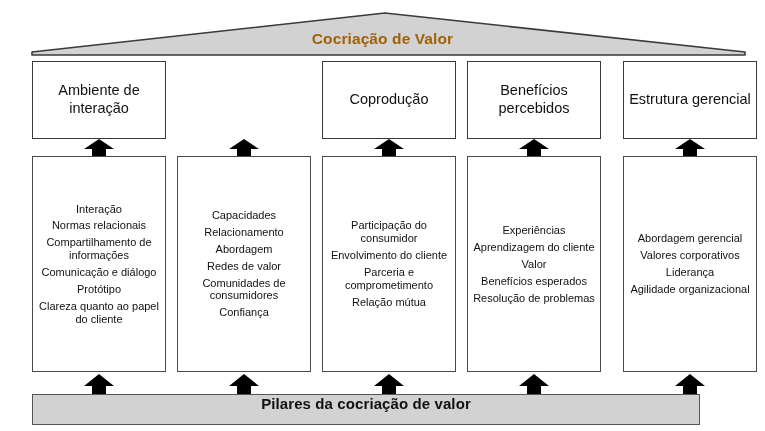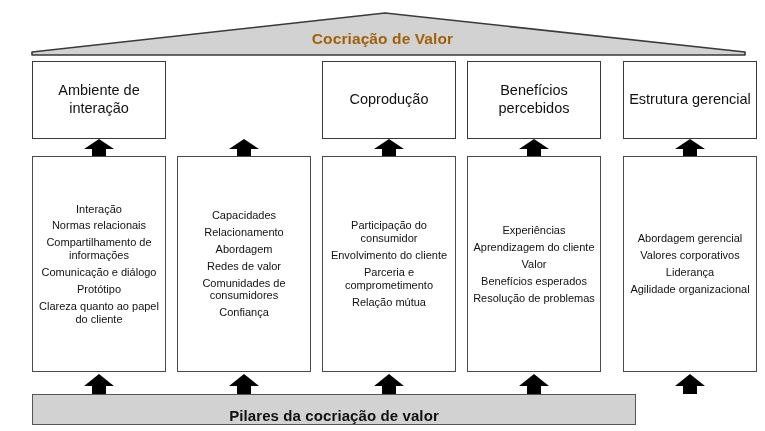--- a/index.html
+++ b/index.html
@@ -101,27 +101,27 @@
     height: 17px;
   }
   .arrow-upper { top: 139px; }
   .arrow-lower { top: 374px; height: 20px; }
 
   
   .base-bar {
     position: absolute;
     left: 32px;
     top: 394px;
-    width: 604px;
+    width: 668px;
     height: 31px;
     box-sizing: border-box;
     border: 1.4px solid #555555;
     background: #d2d2d2;
     display: flex;
-    align-items: flex-end;
+    align-items: flex-start;
     justify-content: center;
   }
   .base-label {
     font-size: 15px;
     font-weight: bold;
     color: #111111;
     letter-spacing: 0.1px;
   }
 </style>
 </head>

